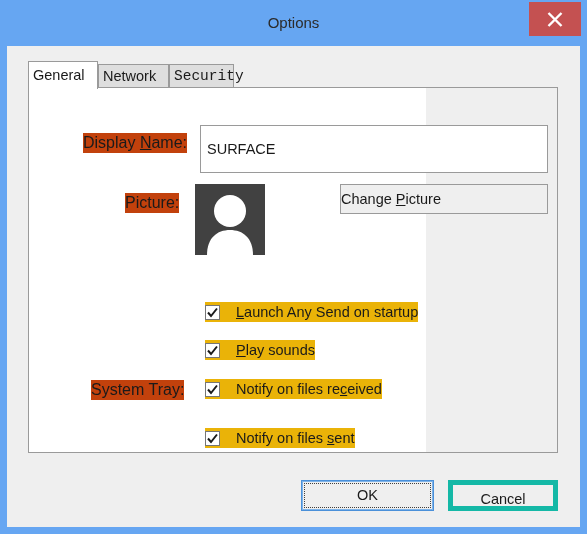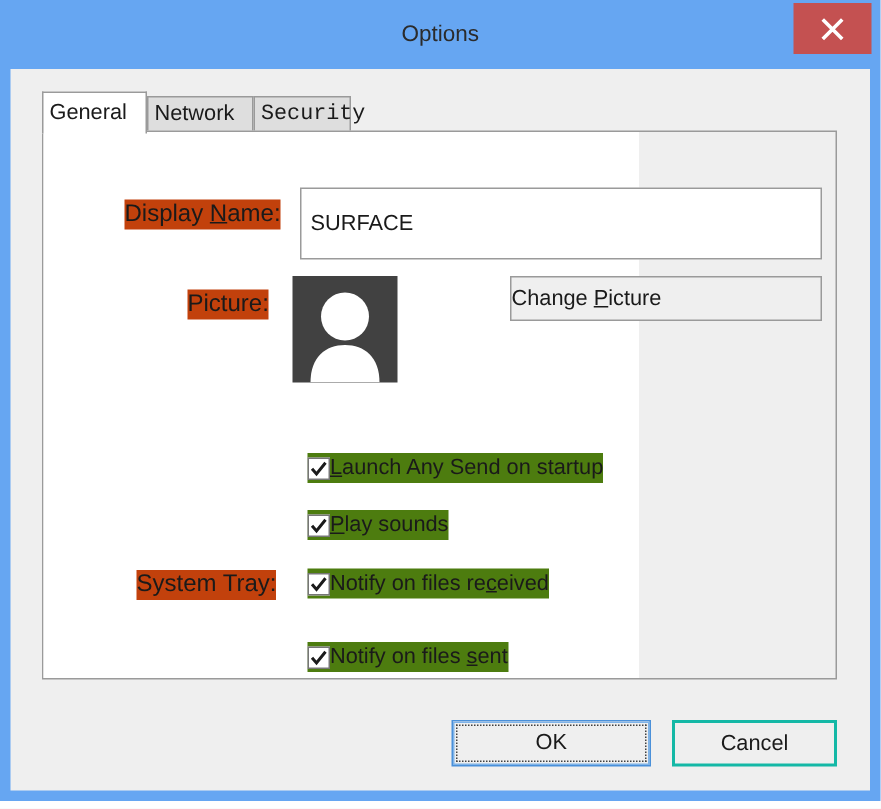--- a/index.html
+++ b/index.html
@@ -164,22 +164,22 @@
     background: #414141;
     overflow: hidden;
   }
 
   
   .check-row {
     position: absolute;
     height: 20px;
     display: flex;
     align-items: center;
-    gap: 0;
-    background: #4d7c0f;
+    gap: 16px;
+    background: #eab308;
     cursor: pointer;
     white-space: nowrap;
   }
   .checkbox {
     width: 15px;
     height: 15px;
     background: #ffffff;
     border: 1px solid #767676;
     box-sizing: border-box;
     flex: 0 0 auto;
@@ -195,21 +195,21 @@
     color: #1a1a1a;
     line-height: 20px;
   }
 
   
   .footer-button {
     position: absolute;
     height: 31px;
     line-height: 29px;
     background: #efefef;
-    border: 2px solid #14b8a6;
+    border: 5px solid #14b8a6;
     box-sizing: border-box;
     text-align: center;
     font-size: 14.5px;
     color: #1a1a1a;
     cursor: pointer;
   }
   .footer-button.default {
     border: 1px solid #4a90d9;
     box-shadow: 0 0 0 1px #7fb3e8 inset;
   }

